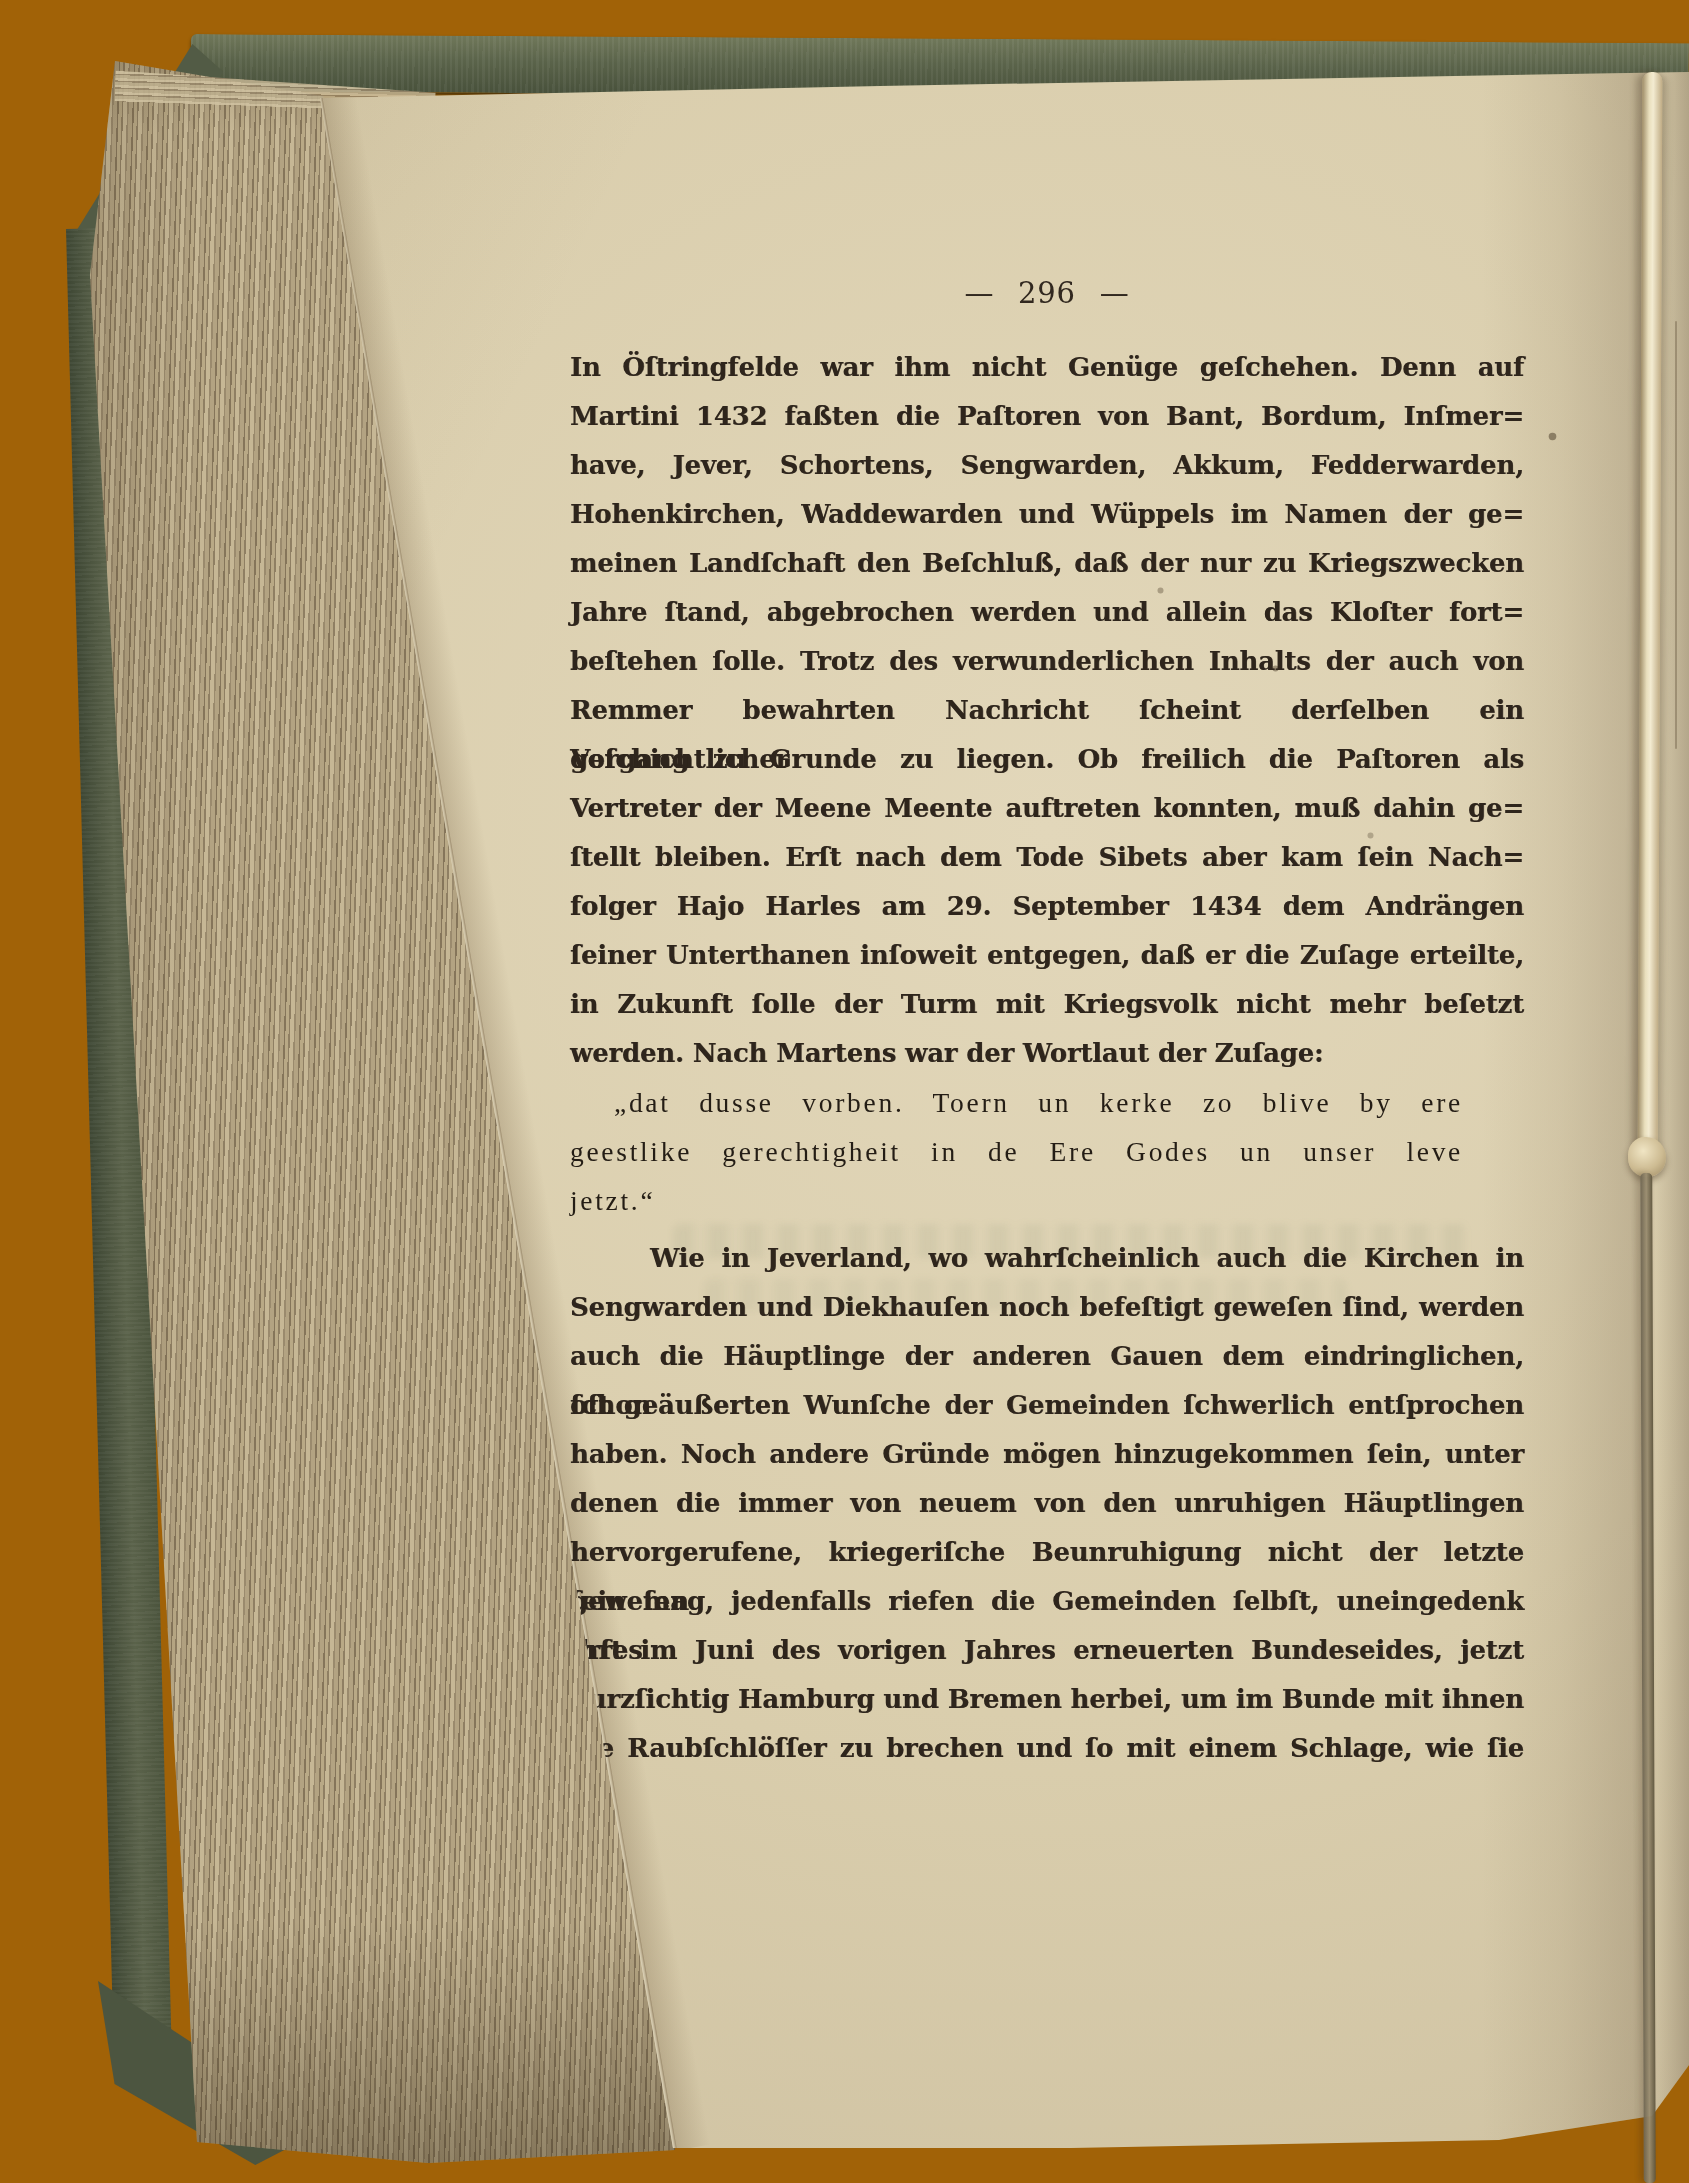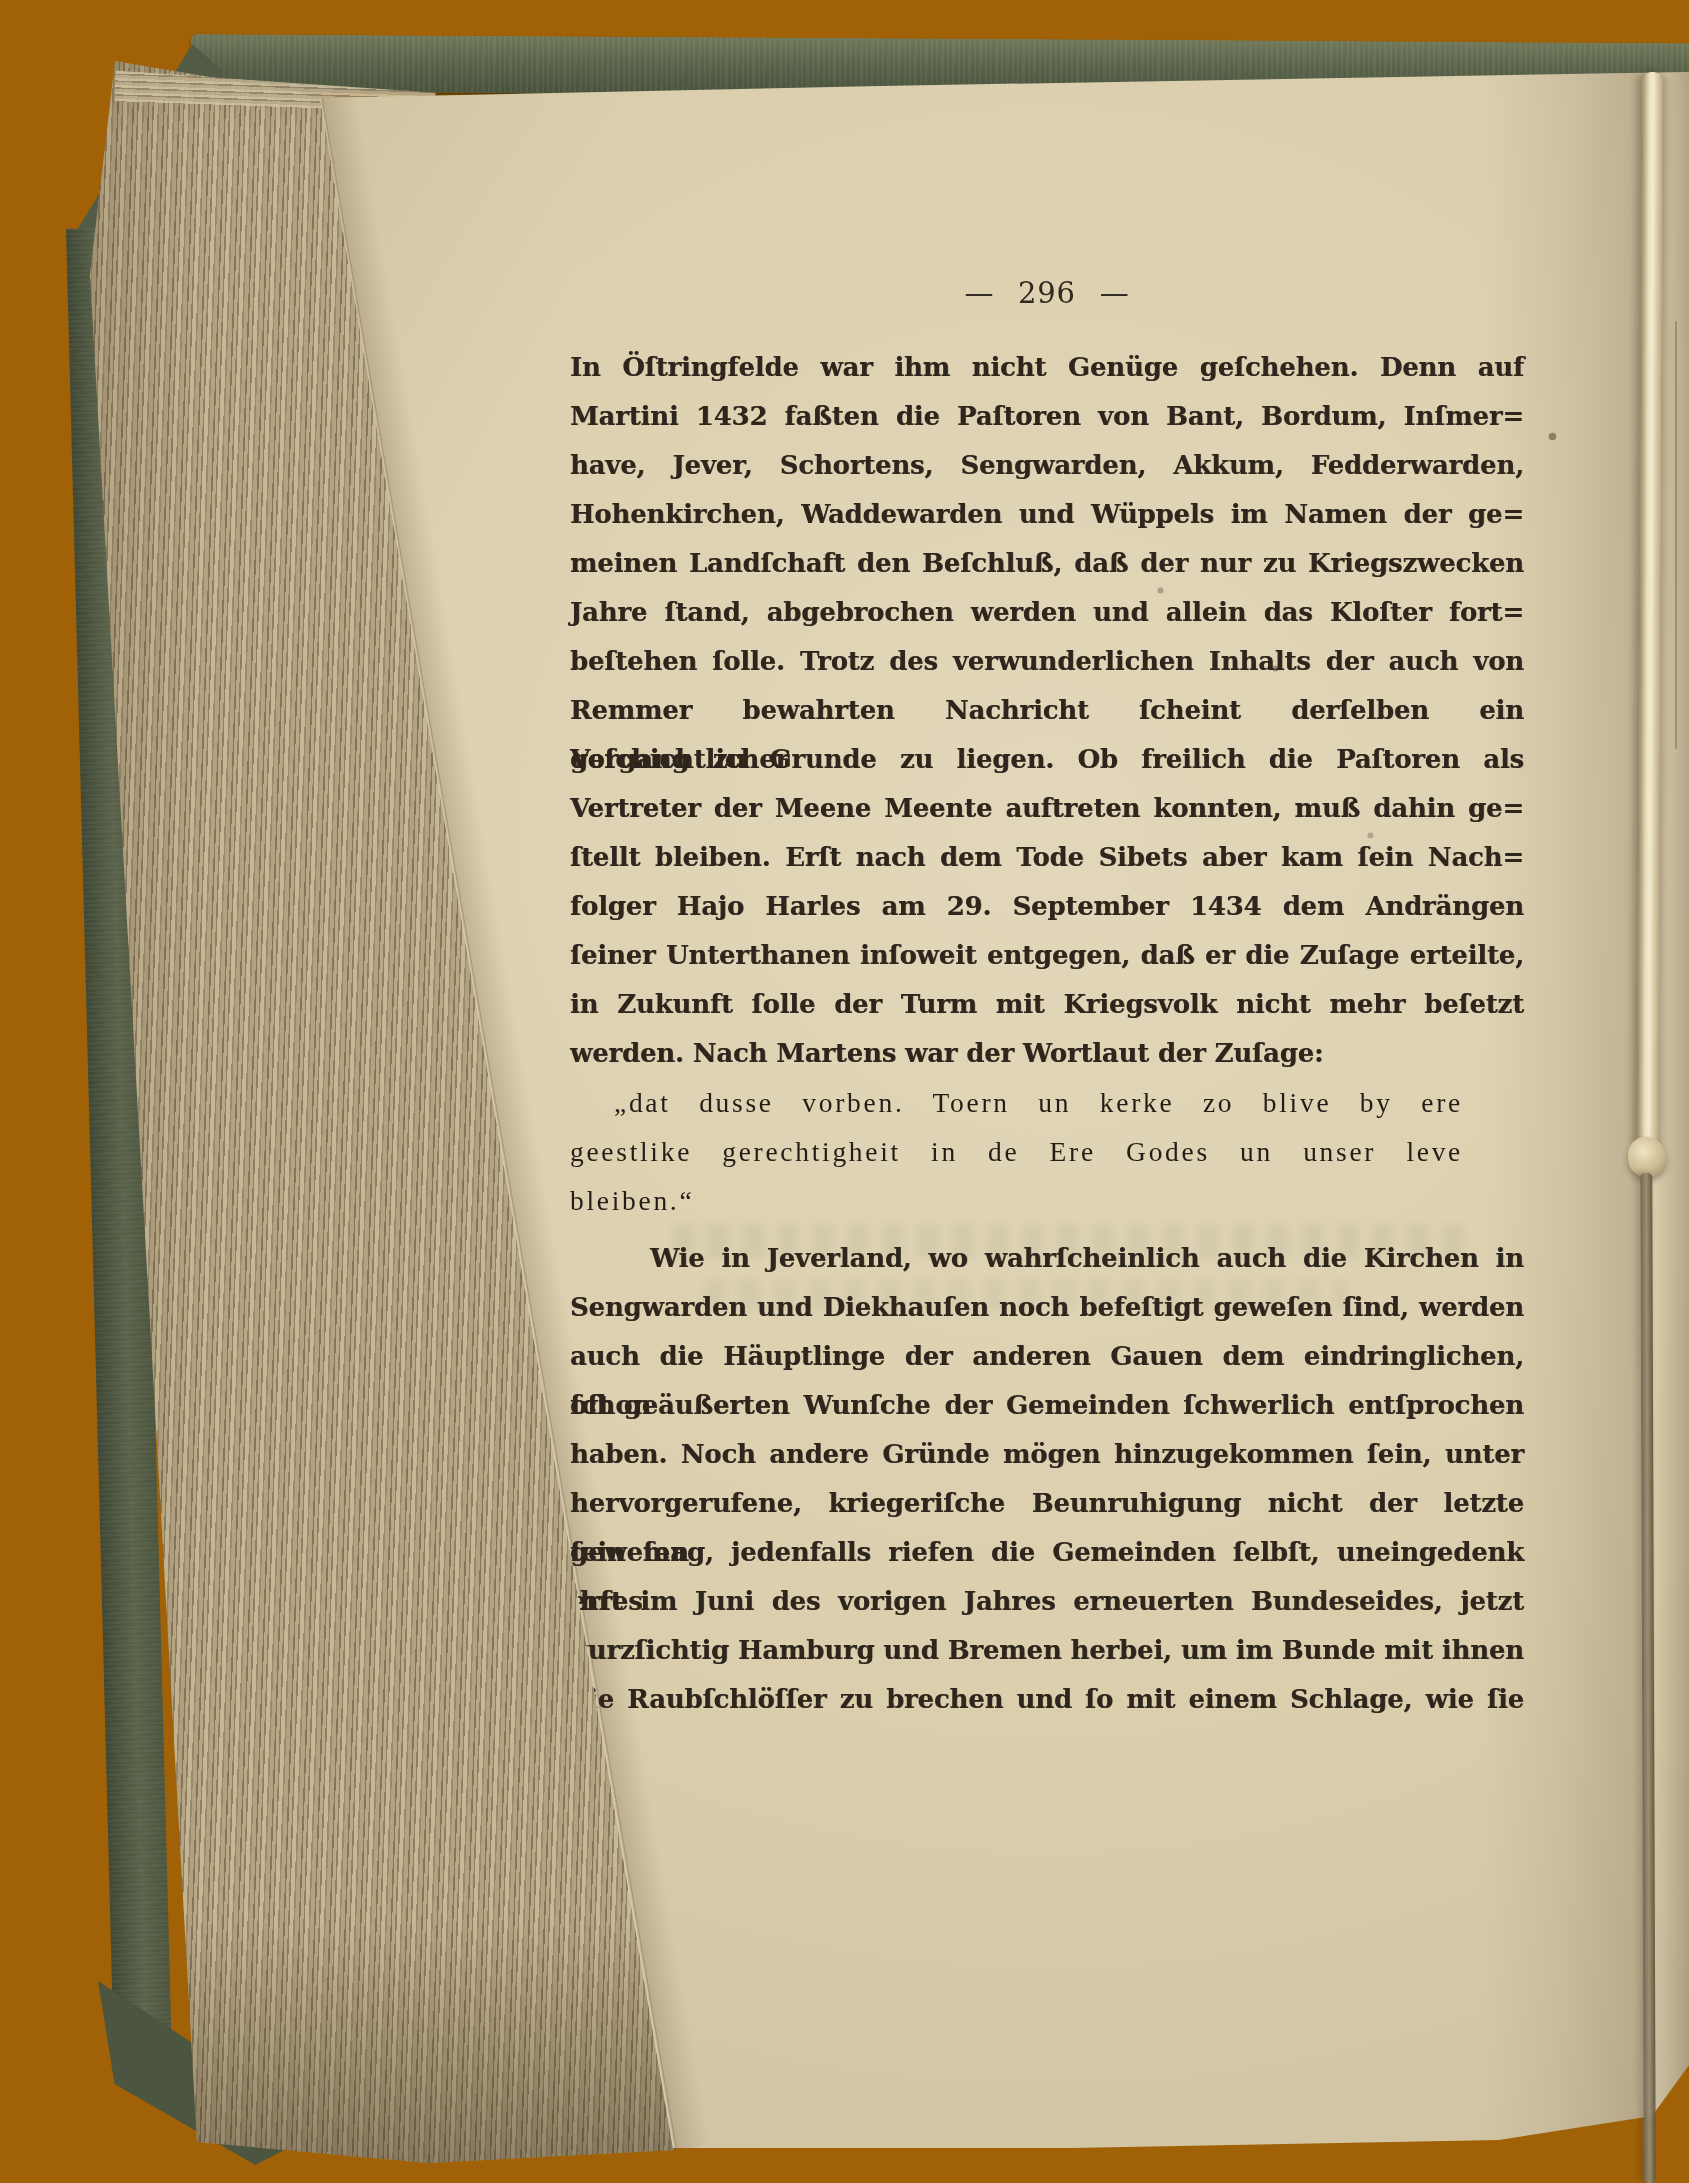--- a/index.html
+++ b/index.html
@@ -180,26 +180,27 @@
         <div class="line fraktur j">Remmer bewahrten Nachricht ſcheint derſelben ein geſchichtlicher</div>
         <div class="line fraktur j">Vorgang zu Grunde zu liegen.  Ob freilich die Paſtoren als</div>
         <div class="line fraktur j">Vertreter der Meene Meente auftreten konnten, muß dahin ge=</div>
         <div class="line fraktur j">ſtellt bleiben.  Erſt nach dem Tode Sibets aber kam ſein Nach=</div>
         <div class="line fraktur j">folger Hajo Harles am 29. September 1434 dem Andrängen</div>
         <div class="line fraktur j">ſeiner Unterthanen inſoweit entgegen, daß er die Zuſage erteilte,</div>
         <div class="line fraktur j">in Zukunft ſolle der Turm mit Kriegsvolk nicht mehr beſetzt</div>
         <div class="line fraktur">werden.  Nach Martens war der Wortlaut der Zuſage:</div>
         <div class="line antiqua j" style="text-indent: 44px;">„dat dusse vorben. Toern un kerke zo blive by ere</div>
         <div class="line antiqua j">geestlike gerechtigheit in de Ere Godes un unser leve</div>
-        <div class="line antiqua">bleiben.“</div>
+        <div class="line antiqua">jetzt.“</div>
         <div class="line fraktur j" style="text-indent: 80px; margin-top: 9.2px;">Wie in Jeverland, wo wahrſcheinlich auch die Kirchen in</div>
         <div class="line fraktur j">Sengwarden und Diekhauſen noch befeſtigt geweſen ſind, werden</div>
         <div class="line fraktur j">auch die Häuptlinge der anderen Gauen dem eindringlichen, ſchon</div>
         <div class="line fraktur j">oft geäußerten Wunſche der Gemeinden ſchwerlich entſprochen</div>
         <div class="line fraktur j">haben.  Noch andere Gründe mögen hinzugekommen ſein, unter</div>
+        <div class="line fraktur j">denen die immer von neuem von den unruhigen Häuptlingen</div>
         <div class="line fraktur j">hervorgerufene, kriegeriſche Beunruhigung nicht der letzte geweſen</div>
         <div class="line fraktur j">ſein mag, jedenfalls riefen die Gemeinden ſelbſt, uneingedenk ihres</div>
         <div class="line fraktur j">erſt im Juni des vorigen Jahres erneuerten Bundeseides, jetzt</div>
         <div class="line fraktur j">kurzſichtig Hamburg und Bremen herbei, um im Bunde mit ihnen</div>
         <div class="line fraktur j">die Raubſchlöſſer zu brechen und ſo mit einem Schlage, wie ſie</div>
       </div>
   </div>
 
   <div class="cord"></div>
   <div class="cord-knot"></div>

